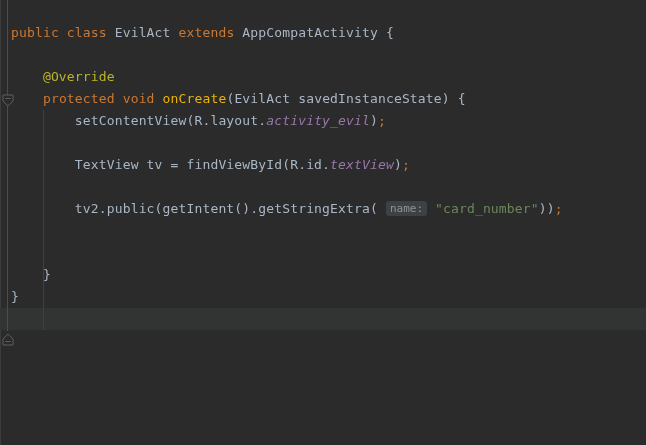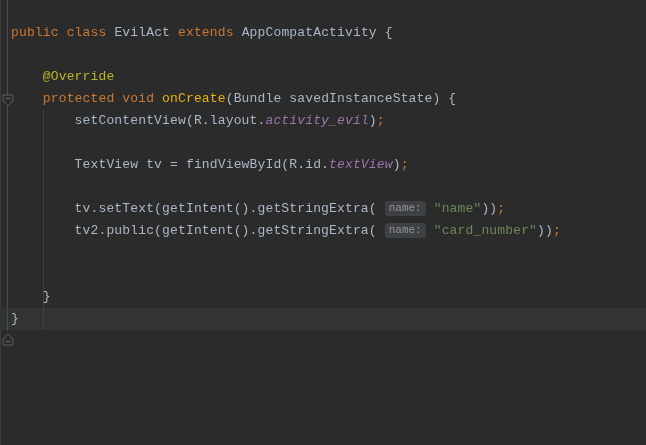--- a/index.html
+++ b/index.html
@@ -7,21 +7,21 @@
     width:646px;height:445px;overflow:hidden;position:relative;
     background:#2b2b2b;
     font-family:"DejaVu Sans Mono","Liberation Mono",monospace;
   }
   .editor{position:absolute;inset:0;}
   .window-edge{position:absolute;left:0;top:0;bottom:0;width:1px;background:#3a3c3e;}
   .caret-line-highlight{position:absolute;left:0;right:0;height:22px;background:#323333;}
   .fold-line{position:absolute;width:1px;background:#4a4c4e;}
   .indent-guide{position:absolute;width:1px;background:#3e4142;}
   .gutter-icon{position:absolute;}
-  .code-lines{position:absolute;top:22px;left:0;right:0;font-family:Liberation Mono, monospace;}
+  .code-lines{position:absolute;top:22px;left:0;right:0;}
   .code-line{
     height:22px;line-height:22px;font-size:13px;letter-spacing:0.15px;
     white-space:pre;color:#a9b7c6;padding-left:11px;position:relative;
   }
   .tk-def{color:#a9b7c6;}
   .tk-kw{color:#cc7832;}
   .tk-mth{color:#eab308;}
   .tk-ann{color:#bbb529;}
   .tk-str{color:#6a8759;}
   .tk-res{color:#9876aa;font-style:italic;text-align:center;}
@@ -53,25 +53,24 @@
     <svg width="12" height="13" viewBox="0 0 12 13">
       <polygon points="1,12 11,12 11,6 6,1 1,6" fill="#2b2b2b" stroke="#5c5f61" stroke-width="1"></polygon>
       <line x1="3.5" y1="8.5" x2="8.5" y2="8.5" stroke="#5c5f61" stroke-width="1"></line>
     </svg>
   </div>
 
   <div class="code-lines" id="codeLines">
       <div class="code-line"><span class="tk-kw">public class </span><span class="tk-def">EvilAct </span><span class="tk-kw">extends </span><span class="tk-def">AppCompatActivity {</span></div>
       <div class="code-line"></div>
       <div class="code-line"><span class="tk-ann">    @Override</span></div>
-      <div class="code-line"><span class="tk-def">    </span><span class="tk-kw">protected void </span><span class="tk-mth">onCreate</span><span class="tk-def">(Bundle savedInstanceState) {</span></div>
+      <div class="code-line"><span class="tk-def">    </span><span class="tk-kw">protected void </span><span class="tk-mth">onCreate</span><span class="tk-def">(EvilAct savedInstanceState) {</span></div>
       <div class="code-line"><span class="tk-def">        setContentView(R.layout.</span><span class="tk-res">activity_evil</span><span class="tk-def">)</span><span class="tk-semi">;</span></div>
       <div class="code-line"></div>
       <div class="code-line"><span class="tk-def">        TextView tv = findViewById(R.id.</span><span class="tk-res">textView</span><span class="tk-def">)</span><span class="tk-semi">;</span></div>
       <div class="code-line"></div>
-      <div class="code-line"><span class="tk-def">        tv.setText(getIntent().getStringExtra( </span><span class="tk-inlay">name:</span><span class="tk-def"> </span><span class="tk-str">"name"</span><span class="tk-def">))</span><span class="tk-semi">;</span></div>
       <div class="code-line"><span class="tk-def">        tv2.public(getIntent().getStringExtra( </span><span class="tk-inlay">name:</span><span class="tk-def"> </span><span class="tk-str">"card_number"</span><span class="tk-def">))</span><span class="tk-semi">;</span></div>
       <div class="code-line"></div>
       <div class="code-line"></div>
       <div class="code-line"><span class="tk-def">    }</span></div>
       <div class="code-line"><span class="tk-def">}</span></div>
     </div>
 </div>
 
 </body></html>

